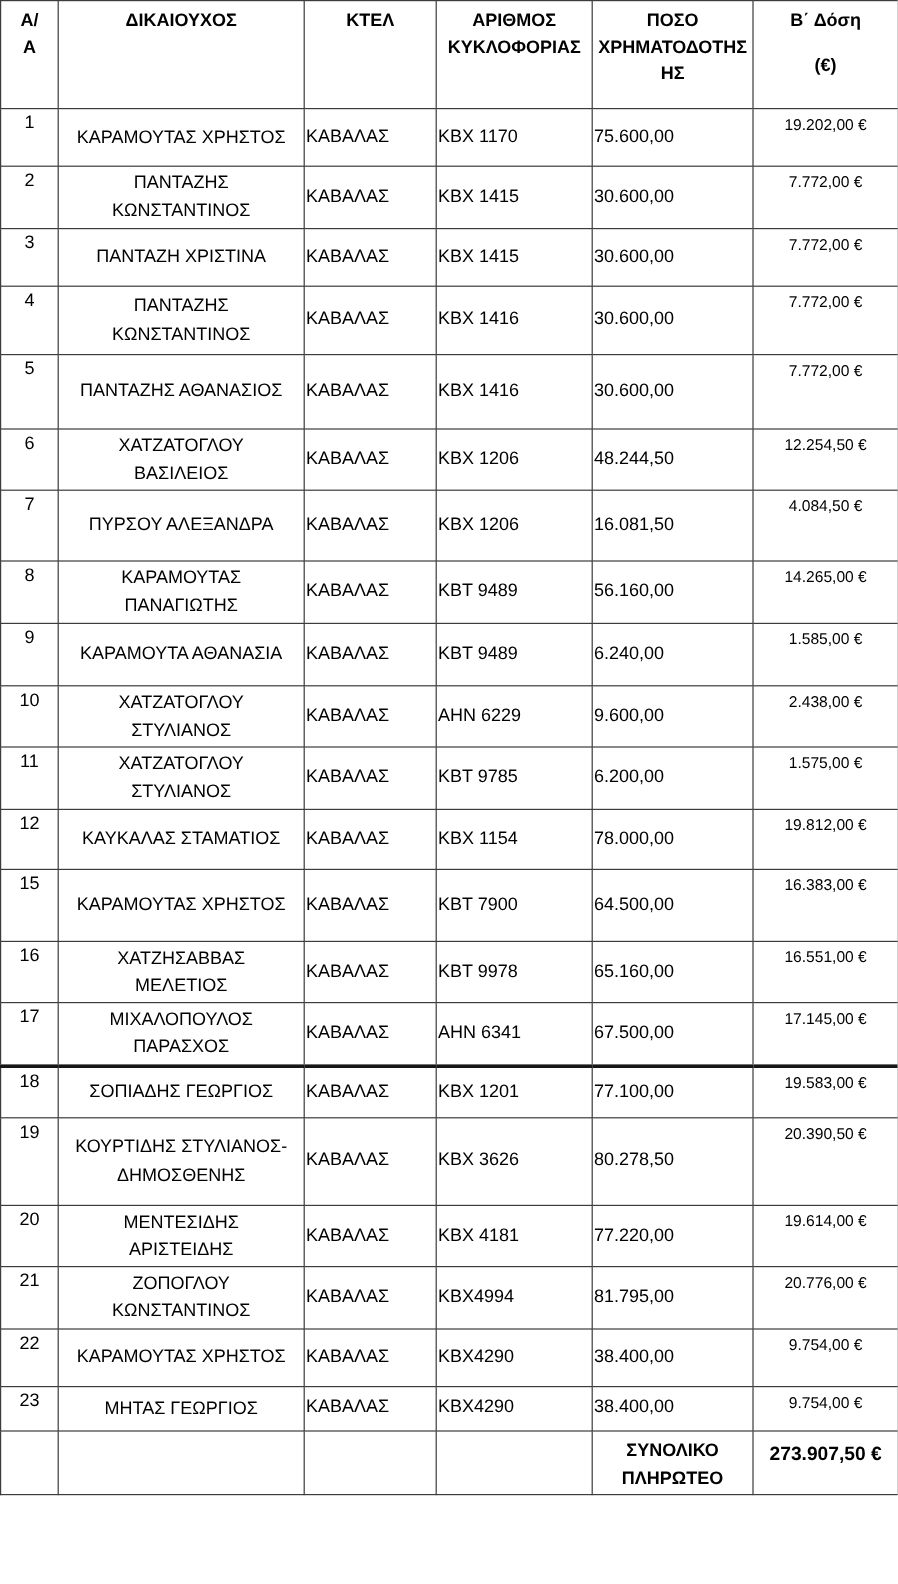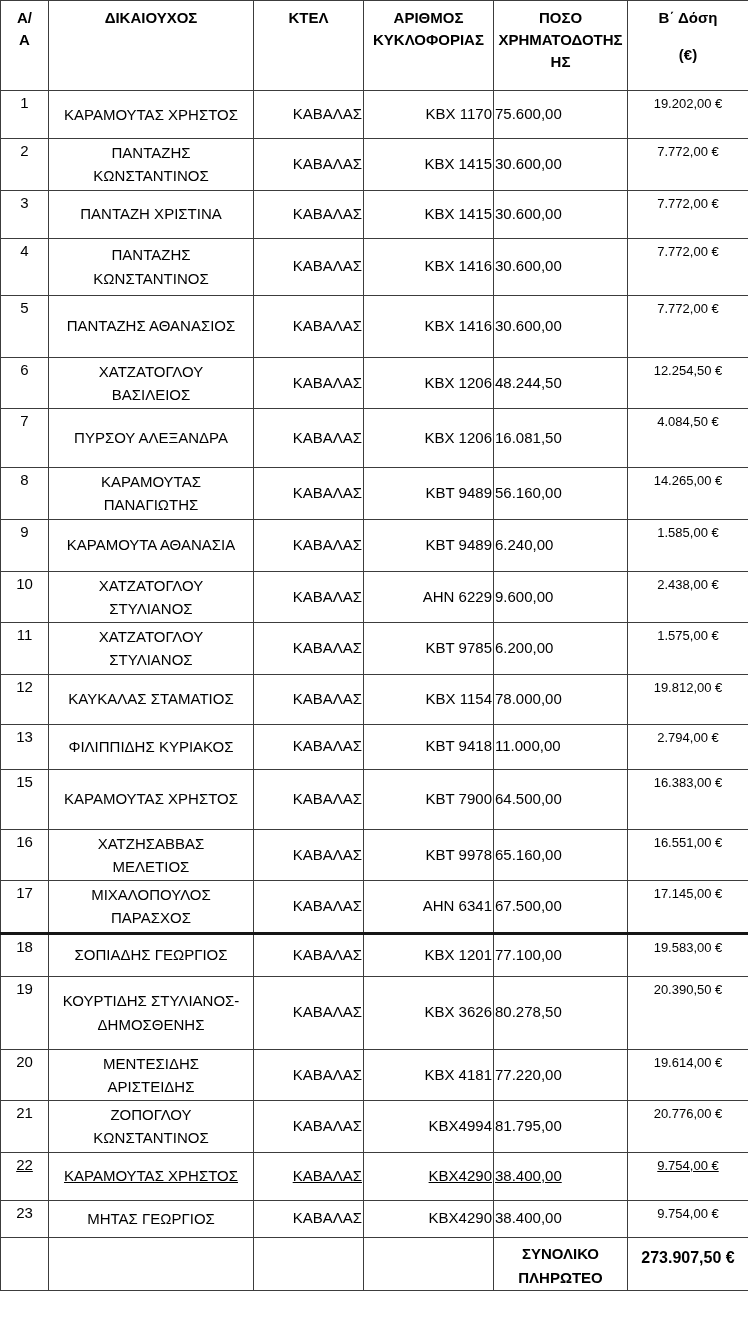--- a/index.html
+++ b/index.html
@@ -36,22 +36,22 @@
     background: #ffffff;
   }
   th.pad-lower { padding-top: 24px; }
   th.c-reg  { overflow-wrap: anywhere; padding-left: 10px; padding-right: 10px; }
   th.c-amount { overflow-wrap: anywhere; padding-left: 14px; padding-right: 14px; }
   .dose-sub { margin-top: 15px; }
   
   td { font-size: 15px; line-height: 1.5; }
   td.c-aa     { vertical-align: top;    text-align: center; padding-top: 1px; }
   td.c-name   { vertical-align: middle; text-align: center; padding: 2px 10px; line-height: 1.55; }
-  td.c-ktel   { vertical-align: middle; text-align: right; }
-  td.c-reg    { vertical-align: middle; text-align: right; }
+  td.c-ktel   { vertical-align: middle; text-align: left; }
+  td.c-reg    { vertical-align: middle; text-align: left; }
   td.c-amount { vertical-align: middle; }
   td.c-dose   { vertical-align: top;    text-align: center; padding-top: 3px; font-size: 13px; }
   
   tr.heavy-top td { border-top: 3px solid #161616; }
   
   tr.total-row td { font-weight: bold; vertical-align: top; }
   tr.total-row td.c-amount {
     text-align: center;
     overflow-wrap: anywhere;
     padding: 4px 14px 0 14px;
@@ -177,28 +177,20 @@
     <td class="c-dose">1.575,00 €</td>
   </tr>
       <tr style="height: 50px;">
     <td class="c-aa">12</td>
     <td class="c-name">ΚΑΥΚΑΛΑΣ ΣΤΑΜΑΤΙΟΣ</td>
     <td class="c-ktel">ΚΑΒΑΛΑΣ</td>
     <td class="c-reg">ΚΒΧ 1154</td>
     <td class="c-amount">78.000,00</td>
     <td class="c-dose">19.812,00 €</td>
   </tr>
-      <tr style="height: 45px;">
-    <td class="c-aa">13</td>
-    <td class="c-name">ΦΙΛΙΠΠΙΔΗΣ ΚΥΡΙΑΚΟΣ</td>
-    <td class="c-ktel">ΚΑΒΑΛΑΣ</td>
-    <td class="c-reg">ΚΒΤ 9418</td>
-    <td class="c-amount">11.000,00</td>
-    <td class="c-dose">2.794,00 €</td>
-  </tr>
       <tr style="height: 60px; margin-top: 44px;">
     <td class="c-aa">15</td>
     <td class="c-name">ΚΑΡΑΜΟΥΤΑΣ ΧΡΗΣΤΟΣ</td>
     <td class="c-ktel">ΚΑΒΑΛΑΣ</td>
     <td class="c-reg">ΚΒΤ 7900</td>
     <td class="c-amount">64.500,00</td>
     <td class="c-dose">16.383,00 €</td>
   </tr>
       <tr style="height: 50px;">
     <td class="c-aa">16</td>
@@ -241,21 +233,21 @@
     <td class="c-dose">19.614,00 €</td>
   </tr>
       <tr style="height: 49px;">
     <td class="c-aa">21</td>
     <td class="c-name">ΖΟΠΟΓΛΟΥ ΚΩΝΣΤΑΝΤΙΝΟΣ</td>
     <td class="c-ktel">ΚΑΒΑΛΑΣ</td>
     <td class="c-reg">ΚΒΧ4994</td>
     <td class="c-amount">81.795,00</td>
     <td class="c-dose">20.776,00 €</td>
   </tr>
-      <tr style="height: 48px; text-decoration: underline;">
+      <tr style="height: 48px;">
     <td class="c-aa">22</td>
     <td class="c-name">ΚΑΡΑΜΟΥΤΑΣ ΧΡΗΣΤΟΣ</td>
     <td class="c-ktel">ΚΑΒΑΛΑΣ</td>
     <td class="c-reg">ΚΒΧ4290</td>
     <td class="c-amount">38.400,00</td>
     <td class="c-dose">9.754,00 €</td>
   </tr>
       <tr style="height: 37px;">
     <td class="c-aa">23</td>
     <td class="c-name">ΜΗΤΑΣ ΓΕΩΡΓΙΟΣ</td>

